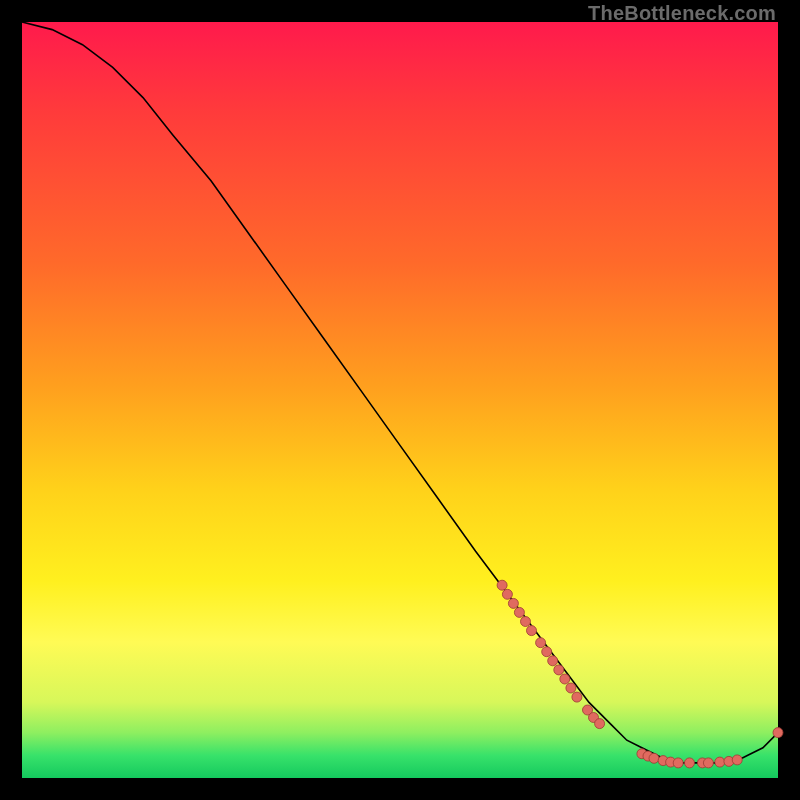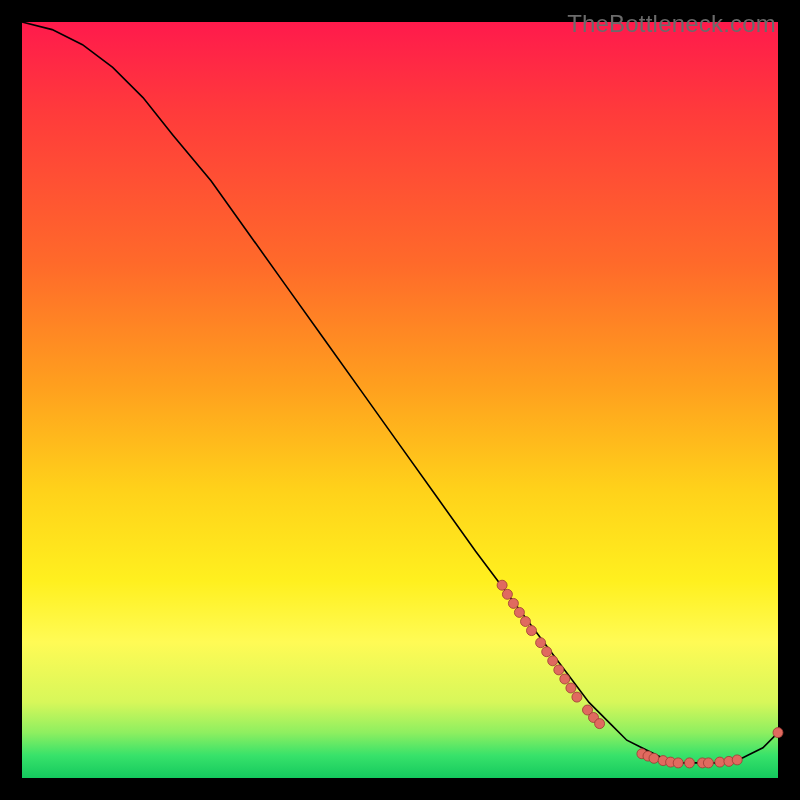--- a/index.html
+++ b/index.html
@@ -37,25 +37,24 @@
       #8eef60 94%,
       #38e26a 97%,
       #14c95e 100%
     );
   }
   .watermark {
     position: absolute;
     top: 2px;
     right: 24px;
     color: #6b6b6b;
-    font-size: 24px;
-    font-weight: 400;
+    font-size: 20px;
+    font-weight: 700;
     letter-spacing: 0.2px;
     pointer-events: none;
-    margin-top: 8px;
   }
   svg.curve {
     position: absolute;
     left: 0;
     top: 0;
     width: 756px;
     height: 756px;
     overflow: visible;
   }
   .line {

